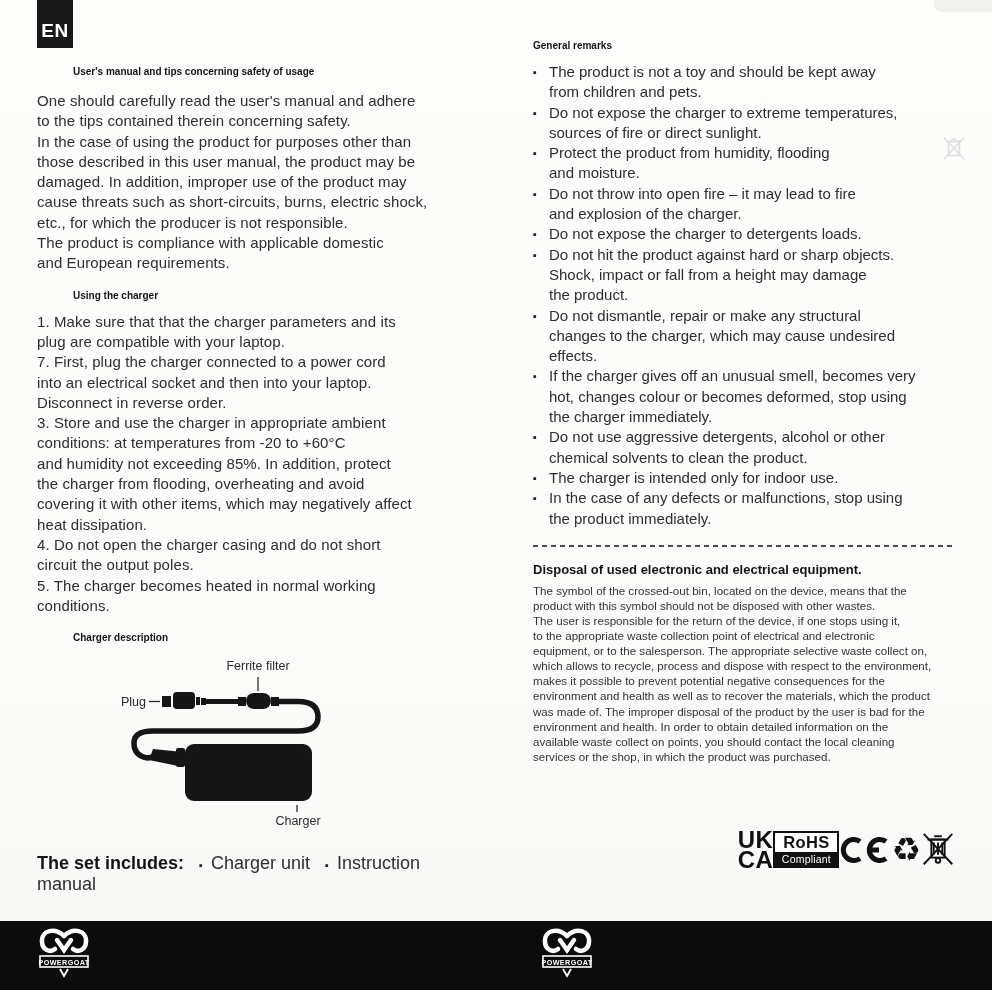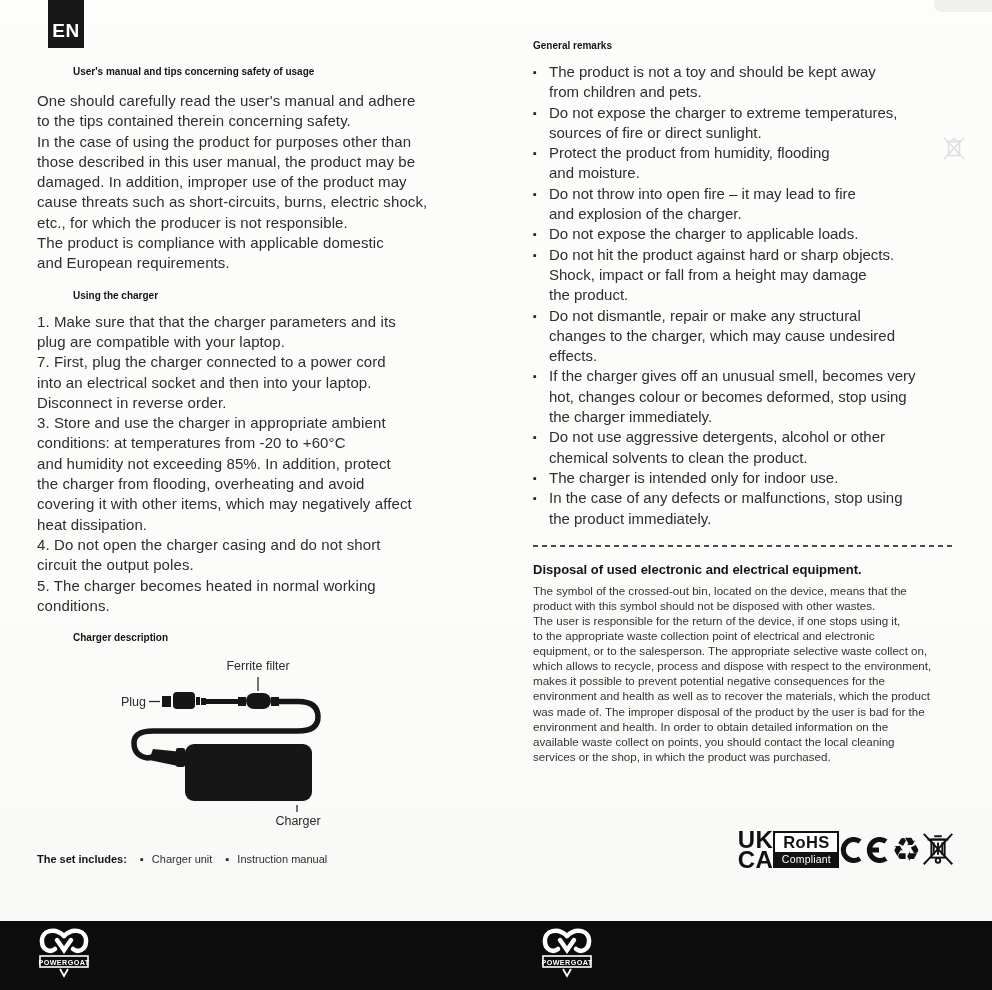--- a/index.html
+++ b/index.html
@@ -13,21 +13,21 @@
     position:relative; width:992px; height:990px;
     background:linear-gradient(180deg,#fdfdfc 0%, #fbfbfa 70%, #f7f7f5 100%);
     overflow:hidden;
   }
   .corner-smudge {
     position:absolute; right:0; top:0; width:58px; height:12px;
     background:#e3e3e1; opacity:.5; border-radius:0 0 0 8px;
   }
   
   .en-badge {
-    position:absolute; left:48px; top:0; width:36px; height:48px;
+    position:absolute; left:37px; top:0; width:36px; height:48px;
     background:#181818; color:#fff; display:flex; align-items:flex-end; justify-content:center;
     padding-bottom:6px; font-weight:bold; font-size:19px; letter-spacing:.5px;
   }
   
   .col-left  { position:absolute; left:37px;  top:62px; width:430px; }
   .col-right { position:absolute; left:533px; top:36px; width:422px; }
   h2.sec {
     font-size:10px; font-weight:bold; color:#141414; line-height:20px;
   }
   .body-text {
@@ -65,21 +65,21 @@
   .icon-wrap { display:flex; align-items:center; }
   .recycle-glyph { font-size:33px; color:#111; line-height:1; font-family:"DejaVu Sans",sans-serif; }
   
   .footer-bar {
     position:absolute; left:0; top:921px; width:992px; height:89px; background:#0c0c0c;
   }
   .goat { position:absolute; top:4px; }
   .goat.g1 { left:33px; }
   .goat.g2 { left:536px; }
   
-  .set-line { margin-top:17px; font-size:11px; color:#2e2e2e; }
+  .set-line { margin-top:17px; font-size:18px; color:#2e2e2e; }
   .set-line .lbl { font-weight:bold; color:#141414; }
   .set-item { margin-left:10px; }
   .set-item::before { content:"▪"; font-size:11px; margin-right:8px; color:#222; }
   .faint-bin { position:absolute; left:942px; top:136px; opacity:.14; }
   svg text { font-family:"Liberation Sans","DejaVu Sans",sans-serif; }
 </style>
 </head>
 <body>
 
 <div class="page">
@@ -173,21 +173,21 @@
     <h2 class="sec">General remarks</h2>
     <ul class="remarks">
       <li>The product is not a toy and should be kept away
 from children and pets.</li>
       <li>Do not expose the charger to extreme temperatures,
 sources of fire or direct sunlight.</li>
       <li>Protect the product from humidity, flooding
 and moisture.</li>
       <li>Do not throw into open fire – it may lead to fire
 and explosion of the charger.</li>
-      <li>Do not expose the charger to applicable loads.</li>
+      <li>Do not expose the charger to detergents loads.</li>
       <li>Do not hit the product against hard or sharp objects.
 Shock, impact or fall from a height may damage
 the product.</li>
       <li>Do not dismantle, repair or make any structural
 changes to the charger, which may cause undesired
 effects.</li>
       <li>If the charger gives off an unusual smell, becomes very
 hot, changes colour or becomes deformed, stop using
 the charger immediately.</li>
       <li>Do not use aggressive detergents, alcohol or other

